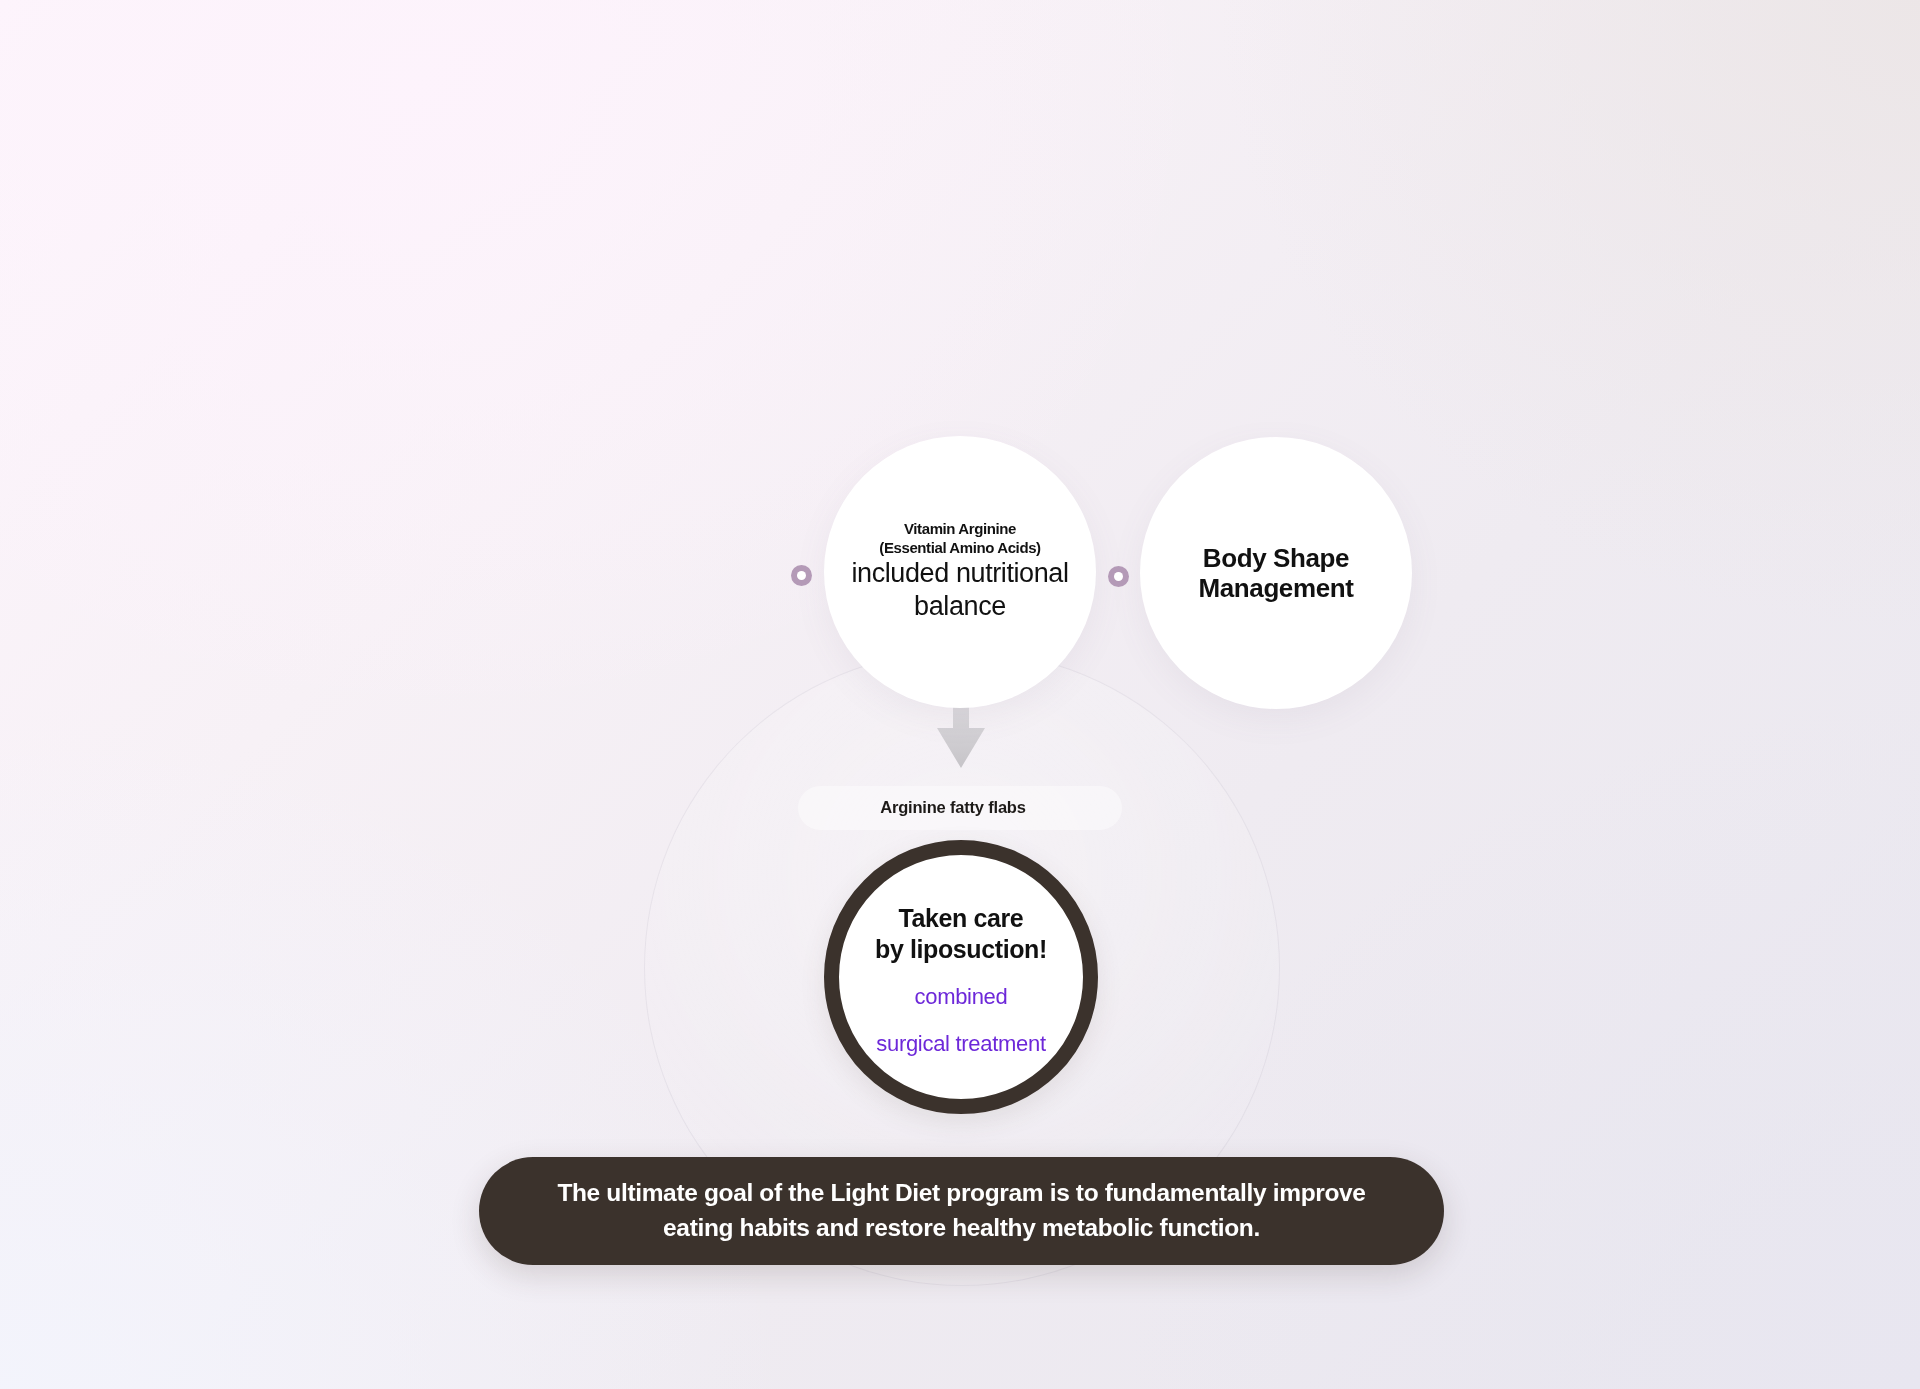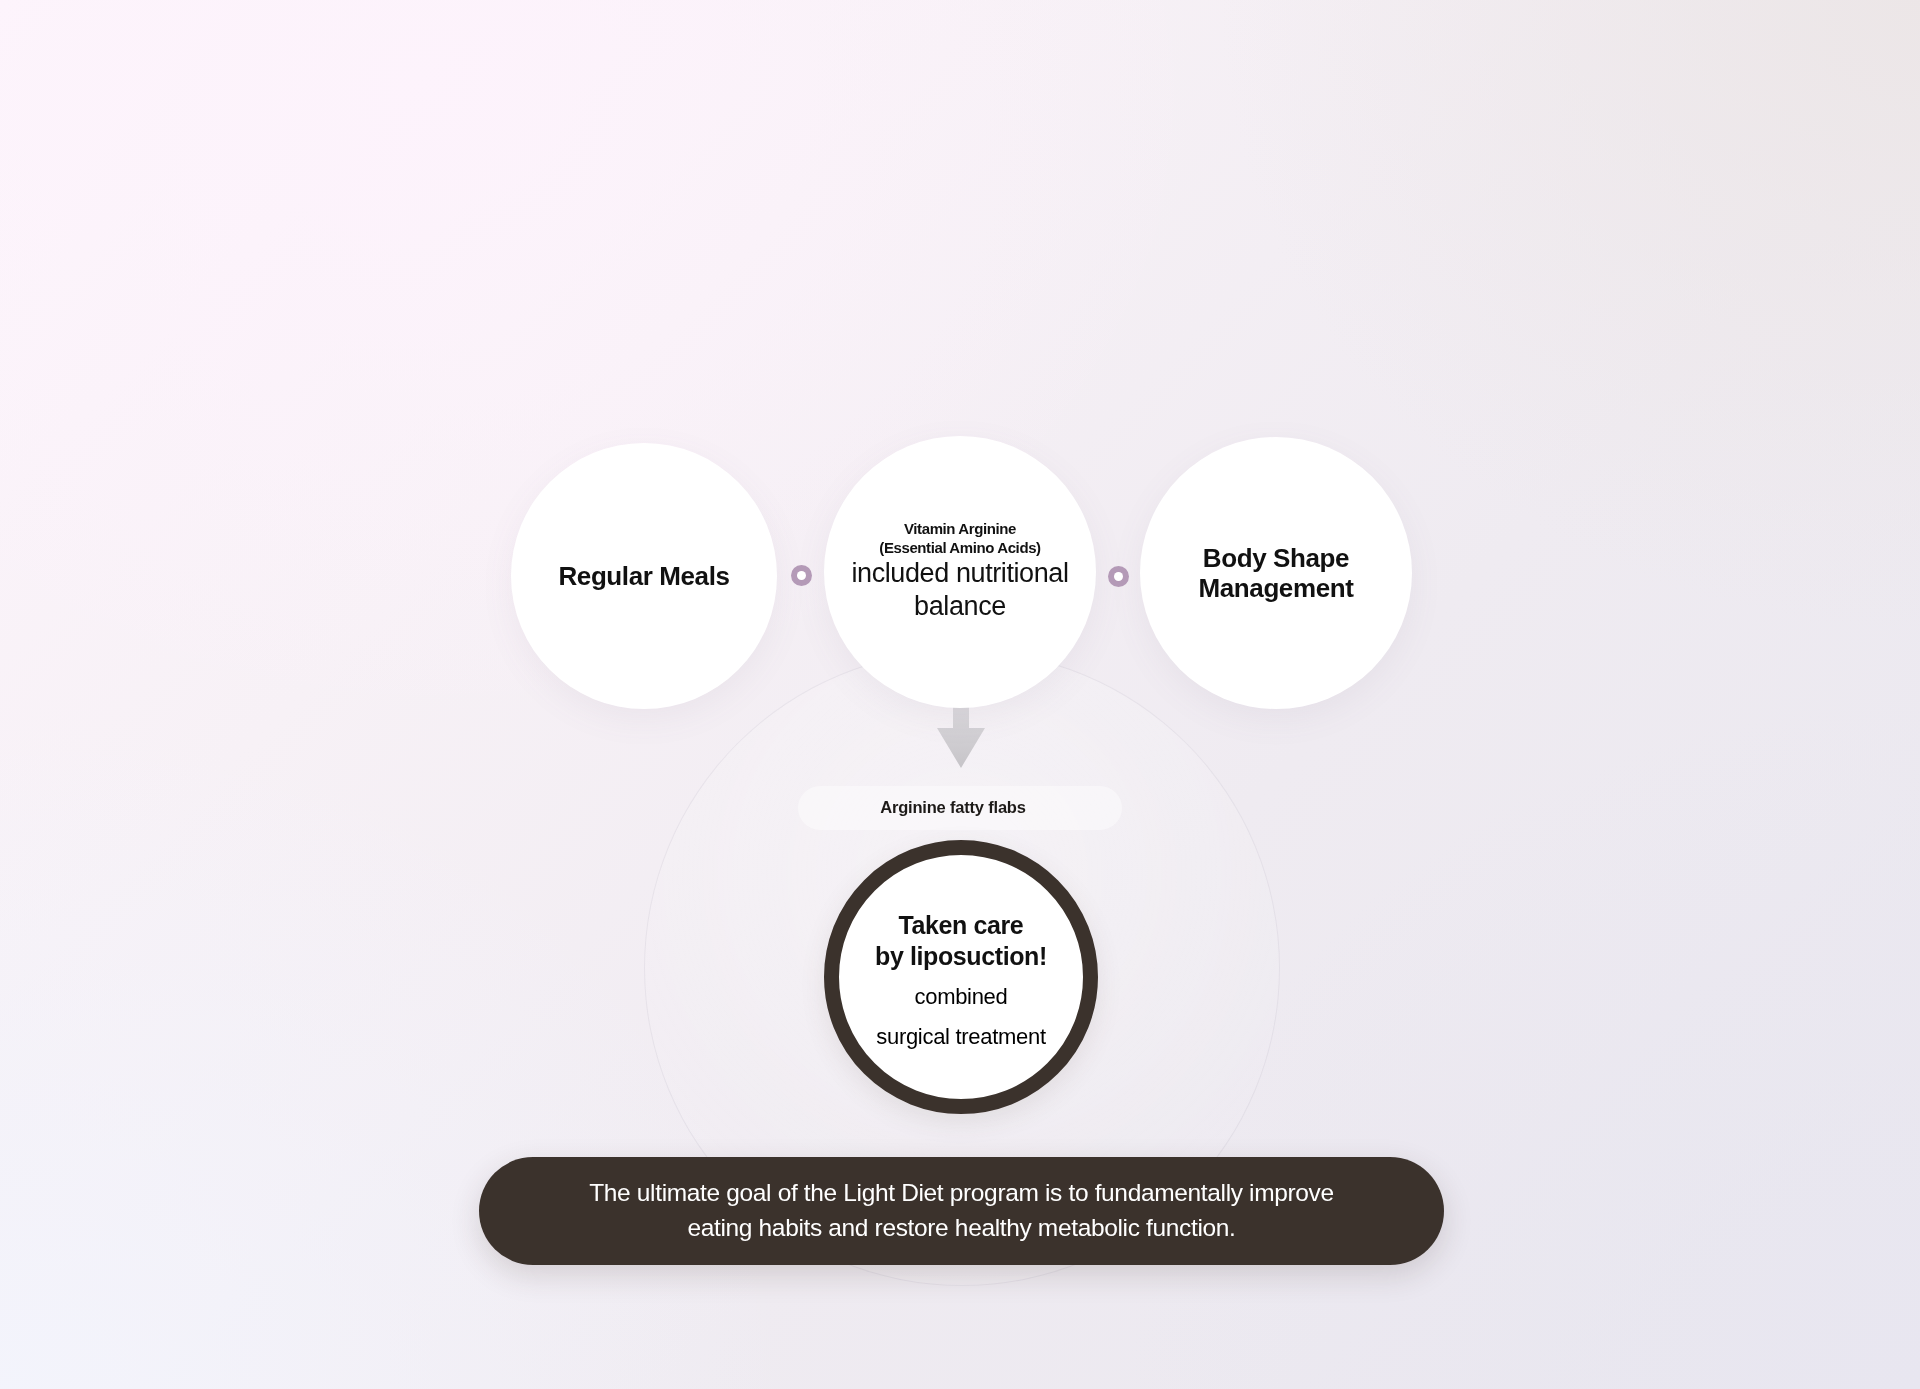--- a/index.html
+++ b/index.html
@@ -181,23 +181,23 @@
   .ring-title {
     font-size: 25px;
     font-weight: 700;
     color: #111111;
     line-height: 1.22;
     letter-spacing: -0.4px;
   }
   .ring-sub {
     font-size: 22px;
     font-weight: 400;
-    color: #000000;
+    color: #6d28d9;
     line-height: 1.2;
-    margin-top: 13px;
+    margin-top: 20px;
     letter-spacing: -0.3px;
   }
 
   
   .banner {
     position: absolute;
     left: 479px;
     top: 1157px;
     width: 965px;
     height: 108px;
@@ -206,40 +206,35 @@
     display: flex;
     align-items: center;
     justify-content: center;
     text-align: center;
     z-index: 5;
     box-shadow: 0 10px 30px rgba(60,45,38,0.16);
   }
   .banner-text {
     color: #ffffff;
     font-size: 24.5px;
-    font-weight: 400;
+    font-weight: 700;
     line-height: 1.42;
     letter-spacing: -0.35px;
     padding: 0 40px;
   }
 </style>
 </head>
 <body>
 
 <div id="stage">
 
   <div class="halo-circle"></div>
 
   <div class="top-row">
 
-    <div class="bubble bubble-left">
-      <div class="bubble-inner">
-        <div class="bubble-line line-lg">Regular Meals</div>
-      </div>
-    </div>
 
     <div class="connector connector-left"></div>
 
     <div class="bubble bubble-center">
       <div class="bubble-inner">
         <div class="bubble-line line-md">Vitamin Arginine</div>
         <div class="bubble-line line-md">(Essential Amino Acids)</div>
         <div class="bubble-line line-reg">included nutritional</div>
         <div class="bubble-line line-reg">balance</div>
       </div>

